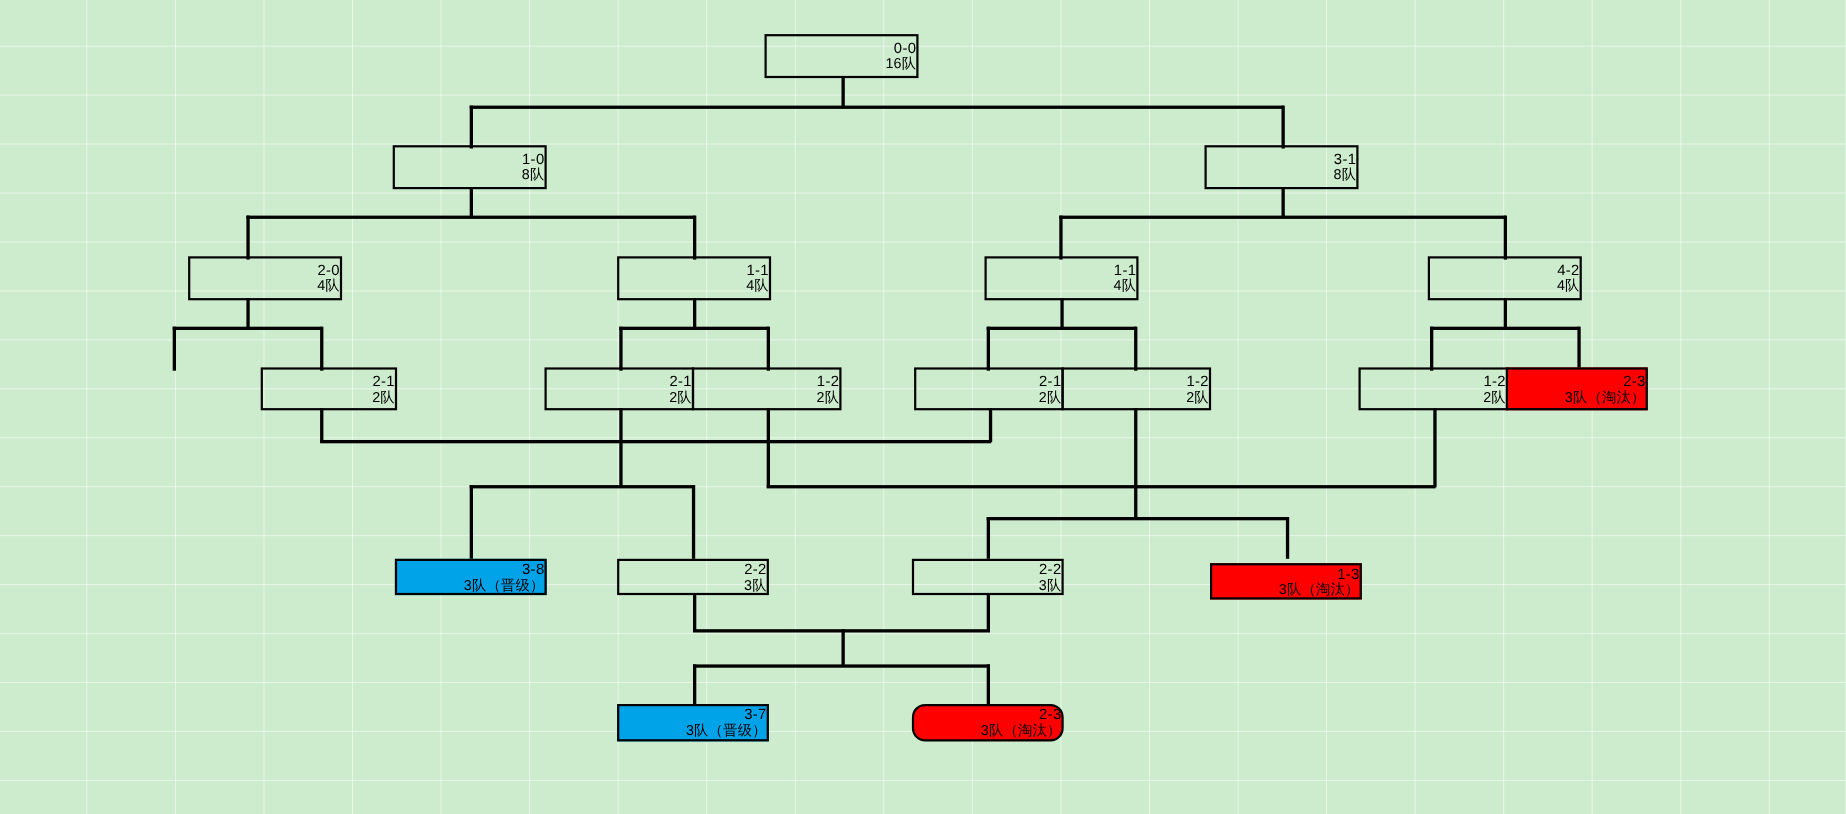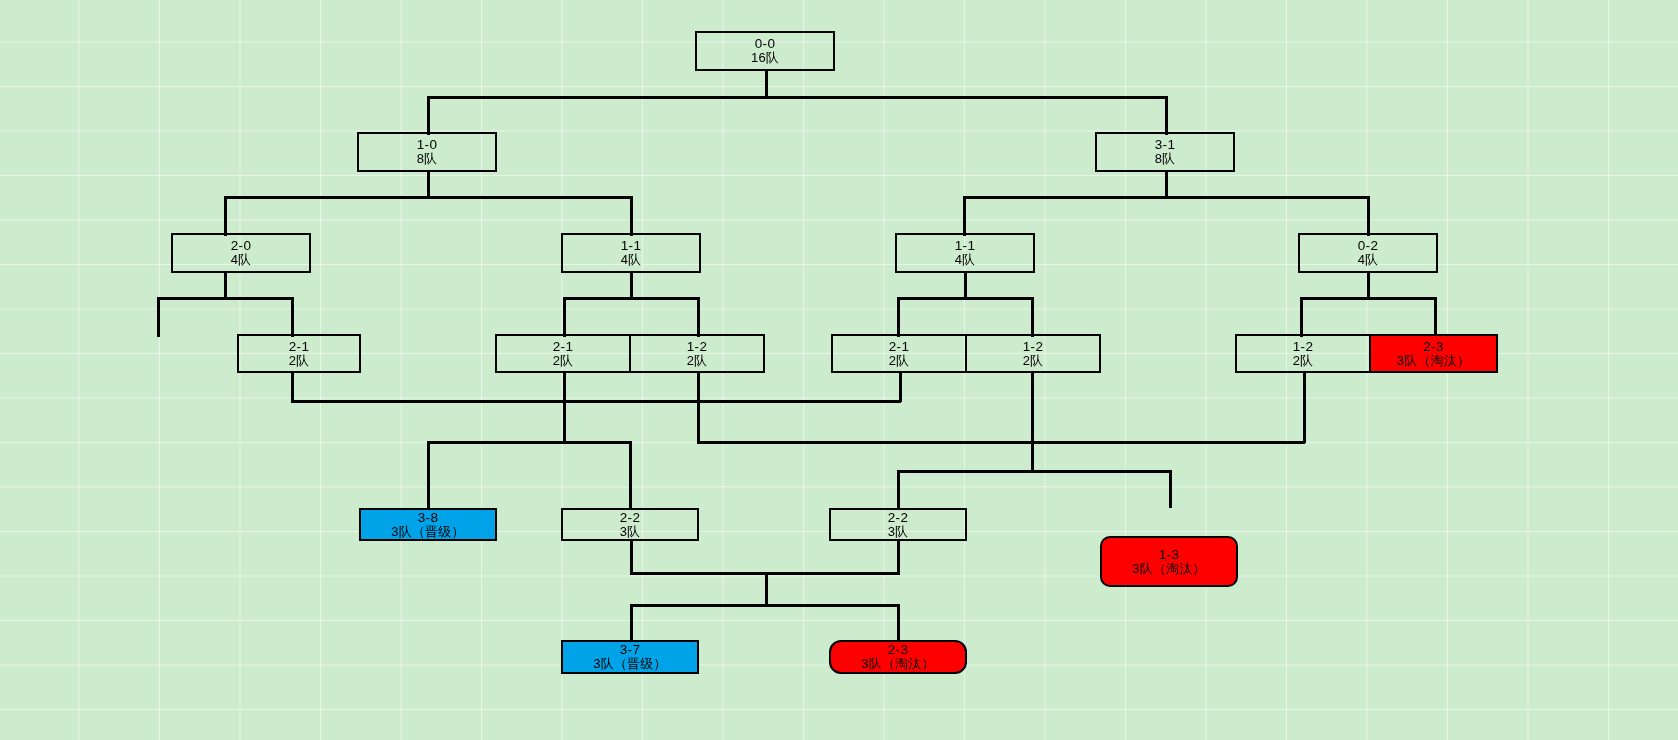--- a/index.html
+++ b/index.html
@@ -20,21 +20,21 @@
     overflow: hidden;
     font-family: "Liberation Sans", "DejaVu Sans", sans-serif;
   }
   .node {
     position: absolute;
     box-sizing: border-box;
     border: 2.5px solid #000000;
     background: transparent;
     display: flex;
     flex-direction: column;
-    align-items: center;
+    align-items: flex-end;
     justify-content: center;
     line-height: 1.12;
     color: #000000;
     z-index: 3;
   }
   .node .score {
     font-size: 13.5px;
     letter-spacing: 0.3px;
     white-space: nowrap;
   }
@@ -145,21 +145,21 @@
   </div>
   <div class="node plain" style="left:561px; top:233px; width:140px; height:40px;">
     <div class="score">1-1</div>
     <div class="count">4队</div>
   </div>
   <div class="node plain" style="left:895px; top:233px; width:140px; height:40px;">
     <div class="score">1-1</div>
     <div class="count">4队</div>
   </div>
   <div class="node plain" style="left:1298px; top:233px; width:140px; height:40px;">
-    <div class="score">0-2</div>
+    <div class="score">4-2</div>
     <div class="count">4队</div>
   </div>
 
   <div class="node plain" style="left:237px; top:334px; width:124px; height:39px;">
     <div class="score">2-1</div>
     <div class="count">2队</div>
   </div>
 
   <div class="node plain" style="left:495px; top:334px; width:136px; height:39px;">
     <div class="score">2-1</div>
@@ -193,21 +193,21 @@
     <div class="count">3队（晋级）</div>
   </div>
   <div class="node plain" style="left:561px; top:508px; width:138px; height:33px;">
     <div class="score">2-2</div>
     <div class="count">3队</div>
   </div>
   <div class="node plain" style="left:829px; top:508px; width:138px; height:33px;">
     <div class="score">2-2</div>
     <div class="count">3队</div>
   </div>
-  <div class="node red" style="left:1100px; top:536px; width:138px; height:51px;border-radius:10px;">
+  <div class="node red" style="left:1100px; top:512px; width:138px; height:33px;">
     <div class="score">1-3</div>
     <div class="count">3队（淘汰）</div>
   </div>
 
   <div class="node blue" style="left:561px; top:640px; width:138px; height:34px;">
     <div class="score">3-7</div>
     <div class="count">3队（晋级）</div>
   </div>
   <div class="node red" style="left:829px; top:640px; width:138px; height:34px;border-radius:12px;">
     <div class="score">2-3</div>

